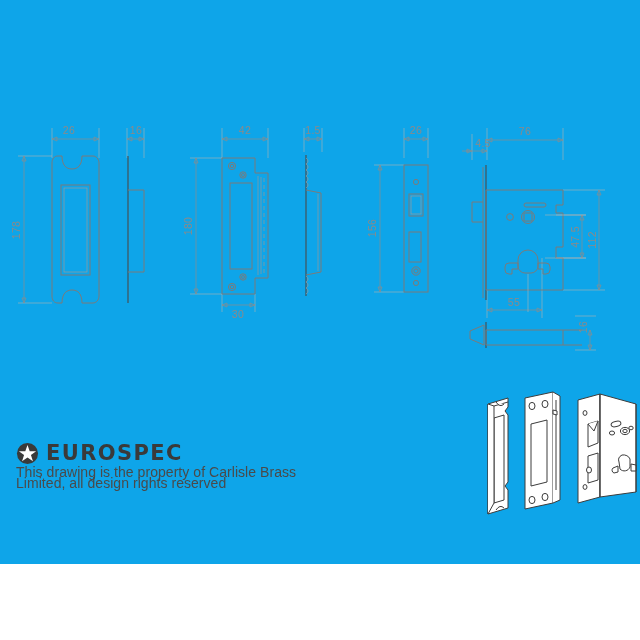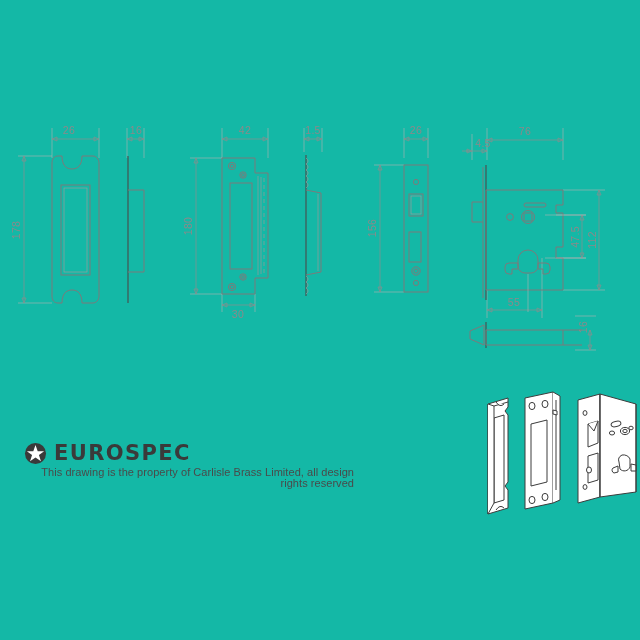--- a/index.html
+++ b/index.html
@@ -10,22 +10,22 @@
   body {
     font-family: "Liberation Sans", sans-serif;
     width: 640px;
     height: 640px;
     overflow: hidden;
     position: relative;
   }
   #sheet {
     position: relative;
     width: 640px;
-    height: 640px;
-    background: #14b8a6;
+    height: 564px;
+    background: #0ea5e9;
   }
   svg.drawing {
     position: absolute;
     left: 0;
     top: 0;
     width: 640px;
     height: 640px;
   }
   .ln { stroke: #7b7b7b; stroke-width: 1; fill: none; }
   .ln-d { stroke: #4a4a4a; stroke-width: 1.1; fill: none; }
@@ -35,21 +35,21 @@
   .iso { stroke: #3c3c3c; stroke-width: 1; fill: #ffffff; }
   .isoface { fill: #ffffff; stroke: #3c3c3c; stroke-width: 1; }
   text.dimtxt {
     font-family: "Liberation Sans", sans-serif;
     font-size: 10.5px;
     fill: #8a8a8a;
     letter-spacing: 0.3px;
   }
   .title-block {
     position: absolute;
-    left: 24px;
+    left: 16px;
     top: 440px;
     width: 330px;
   }
   .logo-row {
     display: flex;
     align-items: center;
     gap: 7px;
     height: 26px;
   }
   .logo-mark {
@@ -68,26 +68,25 @@
   .model-code {
     font-family: "Liberation Sans", sans-serif;
     font-size: 20px;
     color: #2e2e2e;
     letter-spacing: 0.2px;
     margin-top: 3px;
     line-height: 22px;
   }
   .copyright {
     font-family: "Liberation Sans", sans-serif;
-    font-size: 11px;
+    font-size: 14px;
     color: #4a4a4a;
     margin-top: 1px;
     letter-spacing: 0.05px;
     line-height: 11px;
-    text-align: right;
   }
 </style>
 </head>
 <body>
 
 <div id="sheet">
 
   <svg class="drawing" viewBox="0 0 640 640">
 
     <g>

